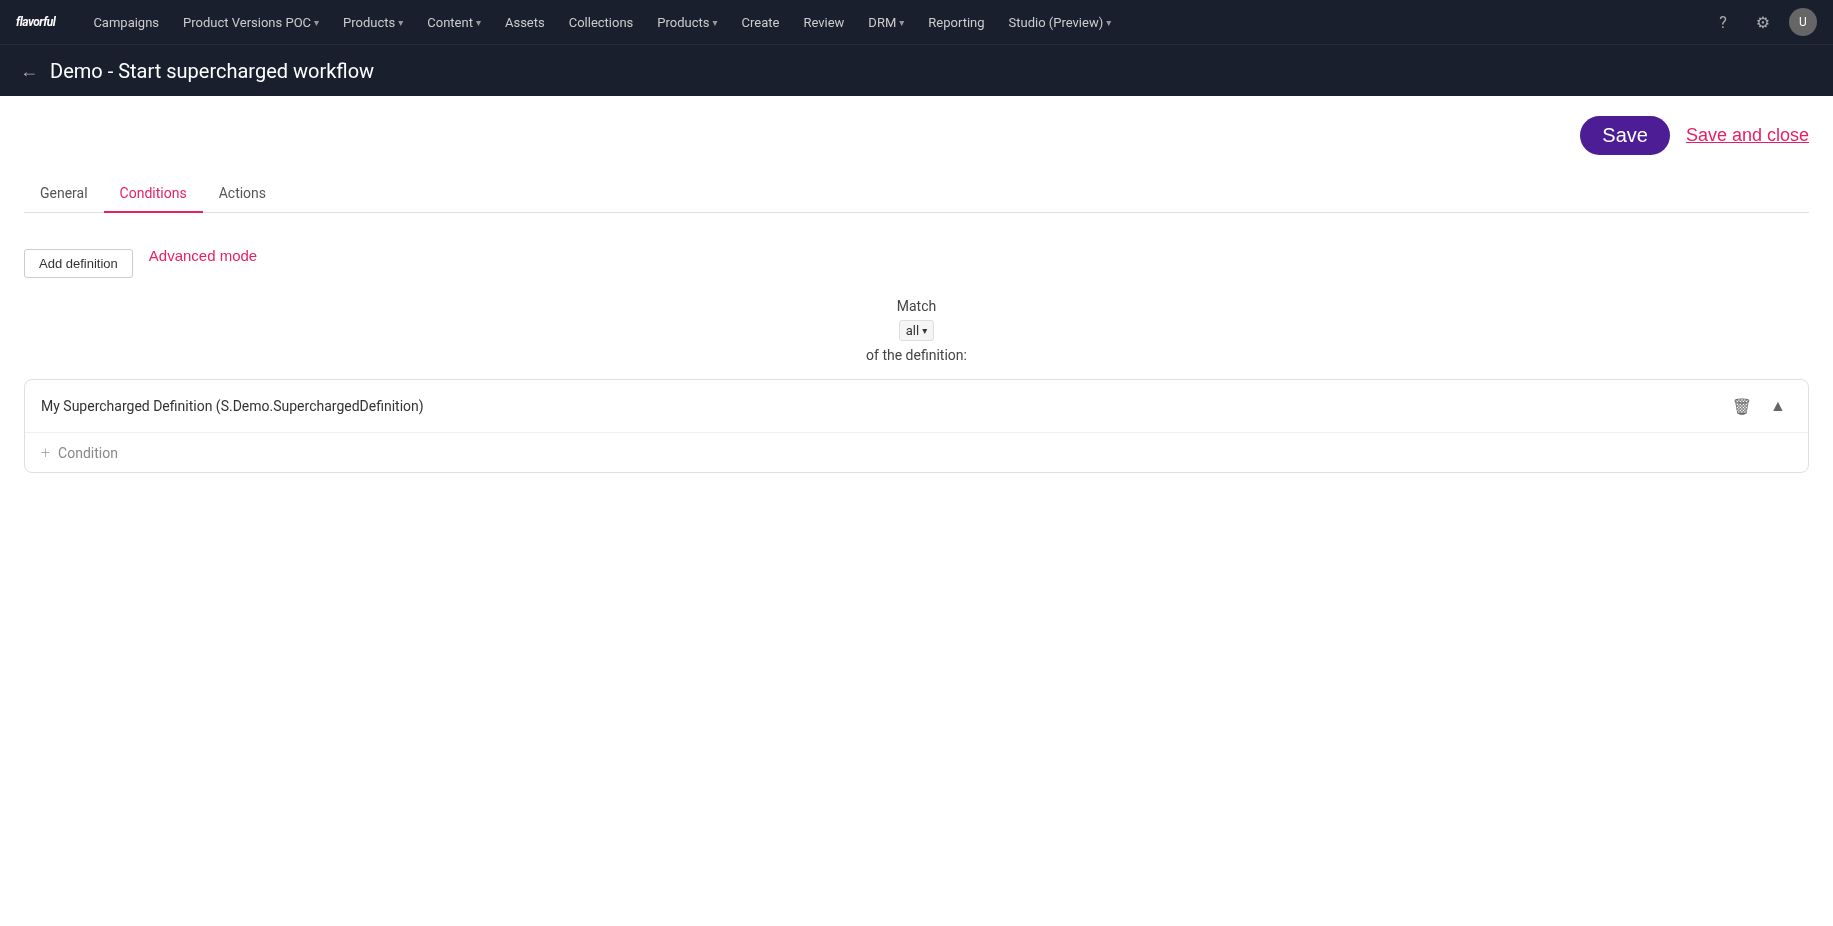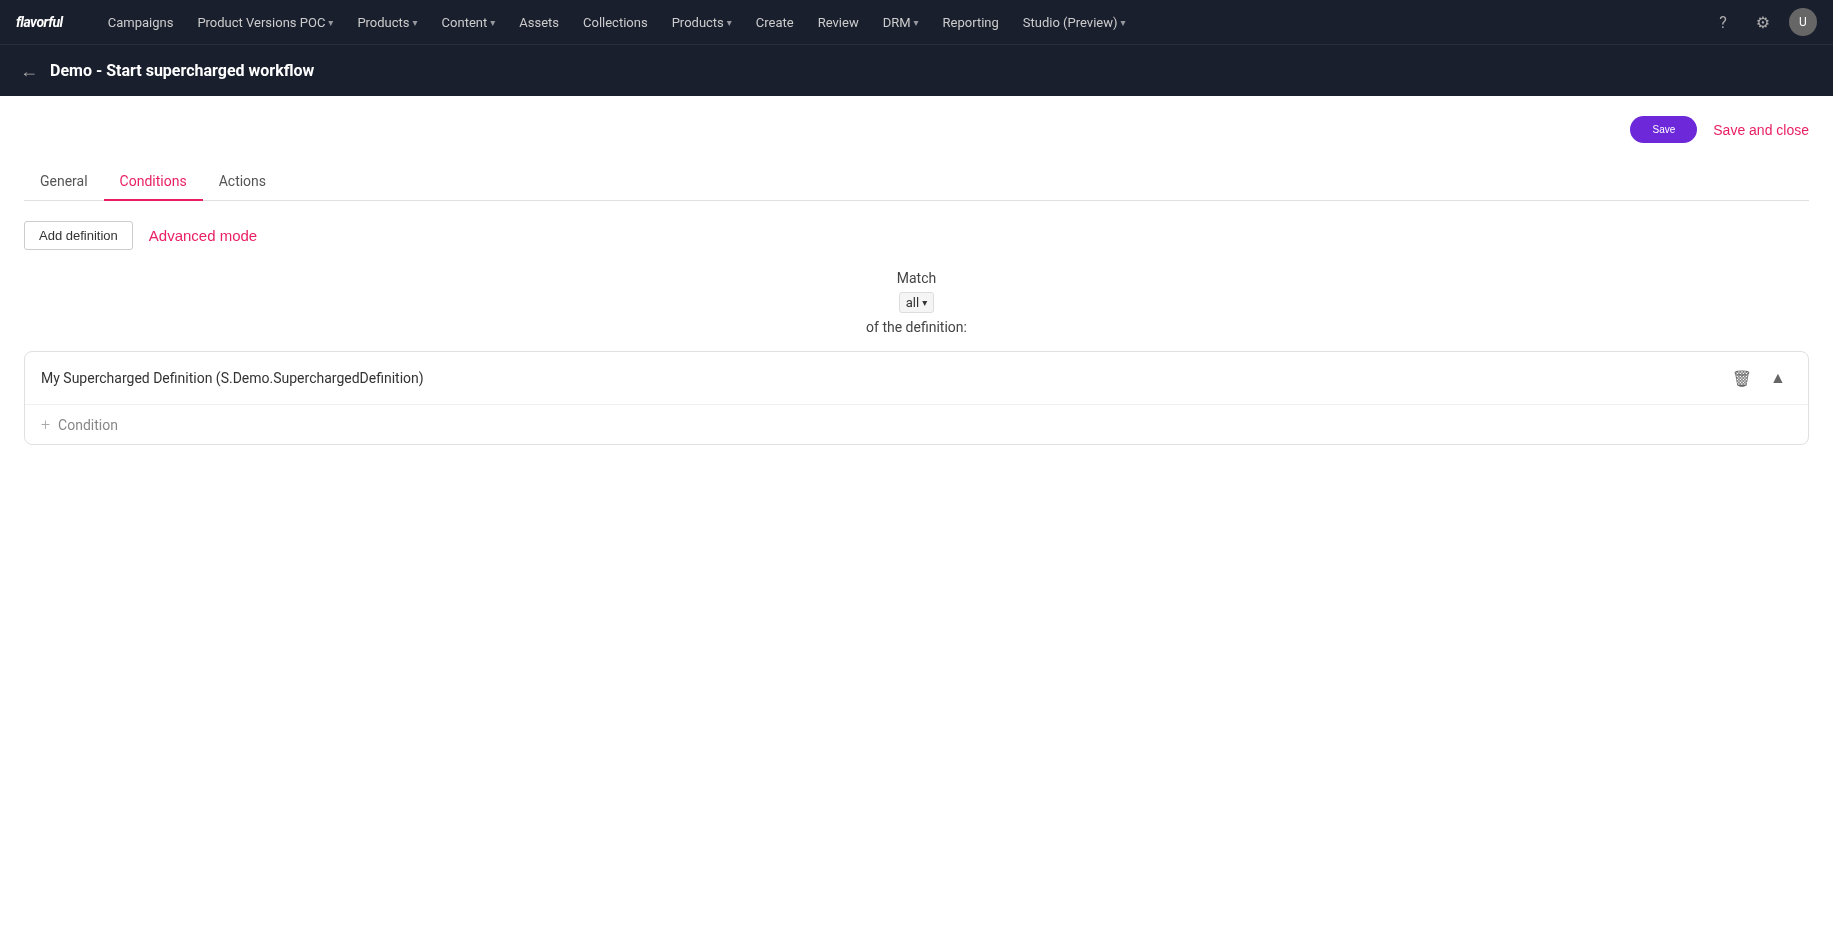--- a/index.html
+++ b/index.html
@@ -9,25 +9,25 @@
     .navbar {
       background: #1a1f2e;
       height: 44px;
       display: flex;
       align-items: center;
       padding: 0 16px;
       gap: 4px;
       position: relative;
     }
     .navbar-brand {
-      font-size: 14px;
+      font-size: 12px;
       font-weight: 700;
       color: #fff;
       font-style: italic;
-      margin-right: 31px;
+      margin-right: 24px;
       letter-spacing: -0.5px;
     }
     .nav-item {
       color: #ccc;
       font-size: 13px;
       padding: 4px 10px;
       cursor: pointer;
       white-space: nowrap;
       display: flex;
       align-items: center;
@@ -80,57 +80,58 @@
     .back-btn {
       color: #aaa;
       font-size: 18px;
       cursor: pointer;
       margin-right: 12px;
       display: flex;
       align-items: center;
     }
     .page-title {
       color: #fff;
-      font-size: 16px;
-      font-weight: 700;
+      font-size: 20px;
+      font-weight: 400;
     }
 
     
     .main-content {
       background: #fff;
       min-height: calc(926px - 96px);
       padding: 20px 24px;
       position: relative;
     }
 
     
     .top-actions {
       display: flex;
       justify-content: flex-end;
       align-items: center;
       gap: 16px;
       margin-bottom: 20px;
     }
     .save-btn {
-      background: #6d28d9;
+      background: #4c1d95;
       color: #fff;
       border: none;
       border-radius: 20px;
       padding: 8px 22px;
-      font-size: 10px;
+      font-size: 20px;
       font-weight: 500;
       cursor: pointer;
     }
     .save-close-btn {
       color: #e91e63;
       background: none;
       border: none;
-      font-size: 14px;
+      font-size: 18px;
       cursor: pointer;
       font-weight: 400;
+      text-decoration: underline;
     }
 
     
     .tabs {
       display: flex;
       border-bottom: 1px solid #e0e0e0;
       margin-bottom: 20px;
     }
     .tab {
       padding: 10px 16px;
@@ -154,20 +155,21 @@
       margin-bottom: 20px;
     }
     .add-definition-btn {
       border: 1px solid #ccc;
       background: #fff;
       color: #333;
       padding: 6px 14px;
       font-size: 13px;
       border-radius: 3px;
       cursor: pointer;
+      margin-top: 16px;
     }
     .advanced-mode-btn {
       background: none;
       border: none;
       color: #e91e63;
       font-size: 15px;
       cursor: pointer;
       padding: 6px 0;
     }
 

